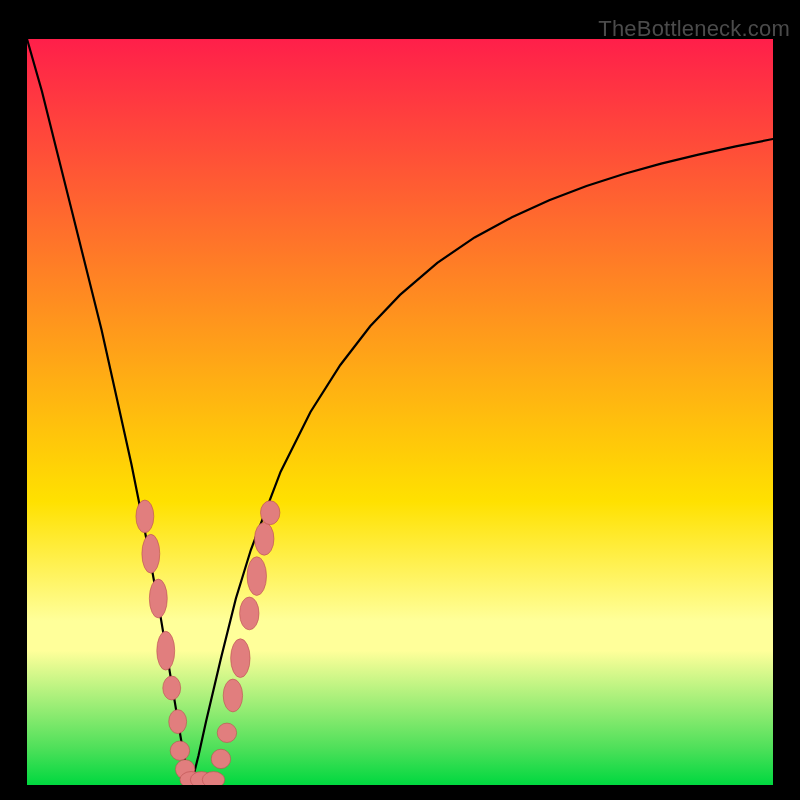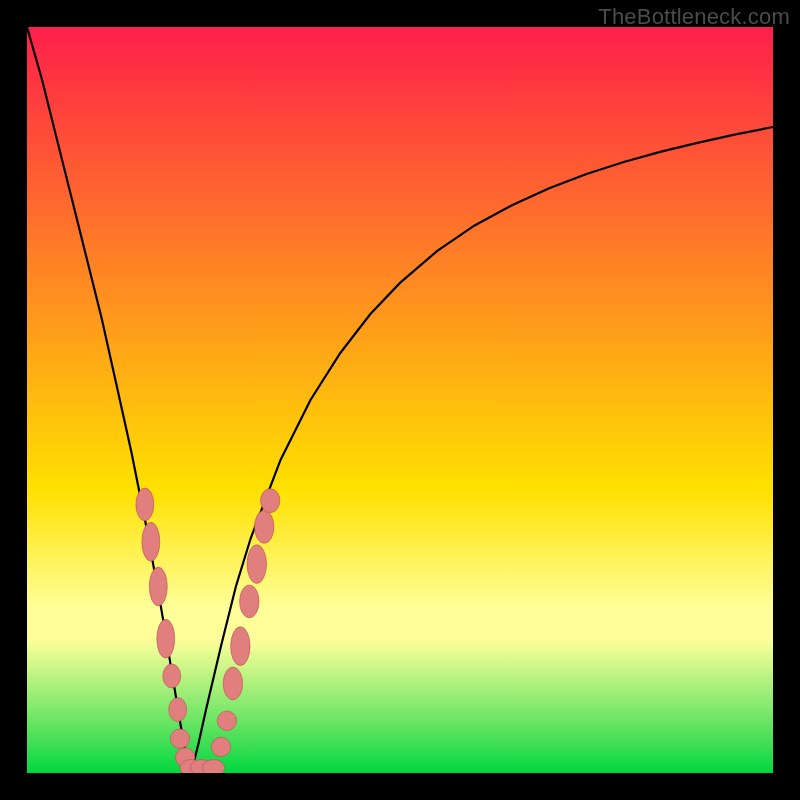--- a/index.html
+++ b/index.html
@@ -7,21 +7,21 @@
     padding: 0;
     width: 800px;
     height: 800px;
     overflow: hidden;
     background: #000;
     font-family: Arial, Helvetica, sans-serif;
   }
   .frame {
     position: absolute;
     left: 0;
-    top: 0;
+    top: 12px;
     width: 800px;
     height: 708px;
     background: #000;
   }
   .plot {
     position: absolute;
     left: 27px;
     top: 27px;
     width: 746px;
     height: 746px;

